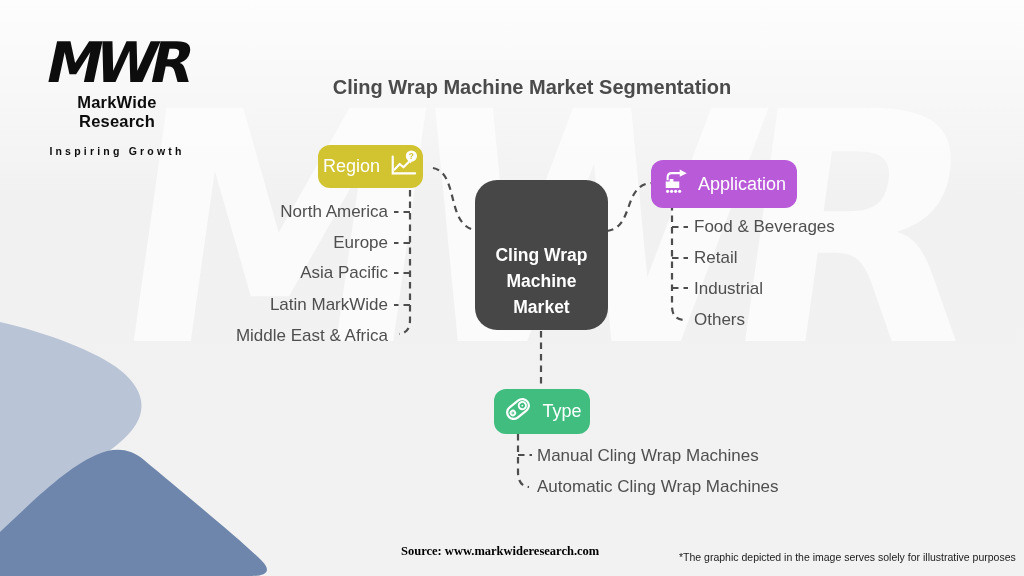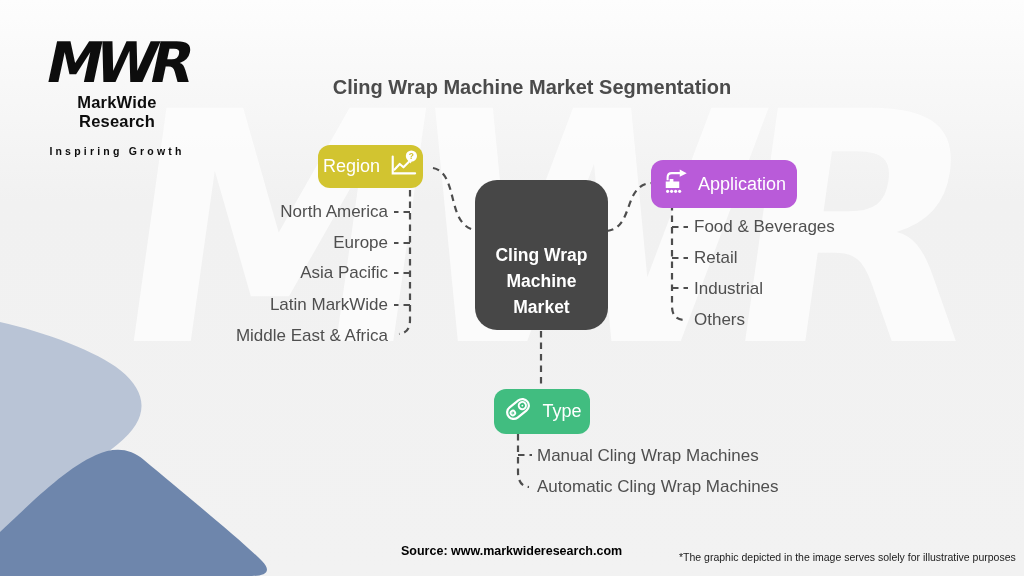--- a/index.html
+++ b/index.html
@@ -48,21 +48,21 @@
     display:flex; align-items:flex-end; justify-content:center;
     text-align:center; font-size:17.5px; line-height:26px; padding:0 9px 10px 9px;font-weight:bold;
   }
   
   .item { position:absolute; z-index:2; transform:translateY(-50%); white-space:nowrap;
           font-size:17px; color:#4f4f4f; }
   .item-left  { right:636px; text-align:right; }
   .item-app   { left:694px; }
   .item-type  { left:537px; }
   
-  .source { position:absolute; left:401px; top:544px; z-index:2; font-size:12.5px; font-weight:bold; color:#000; }
+  .source { position:absolute; left:401px; top:544px; z-index:2; font-size:12.5px; font-weight:bold; color:#000;font-family:Liberation Serif, serif; }
   .disclaimer { position:absolute; left:679px; top:551px; z-index:2; font-size:10.5px; color:#1a1a1a; }
 </style>
 </head>
 <body>
 
 <div class="stage">
 
   <div class="watermark">MWR</div>
 
   <svg class="corner-svg" viewBox="0 0 1024 576">

